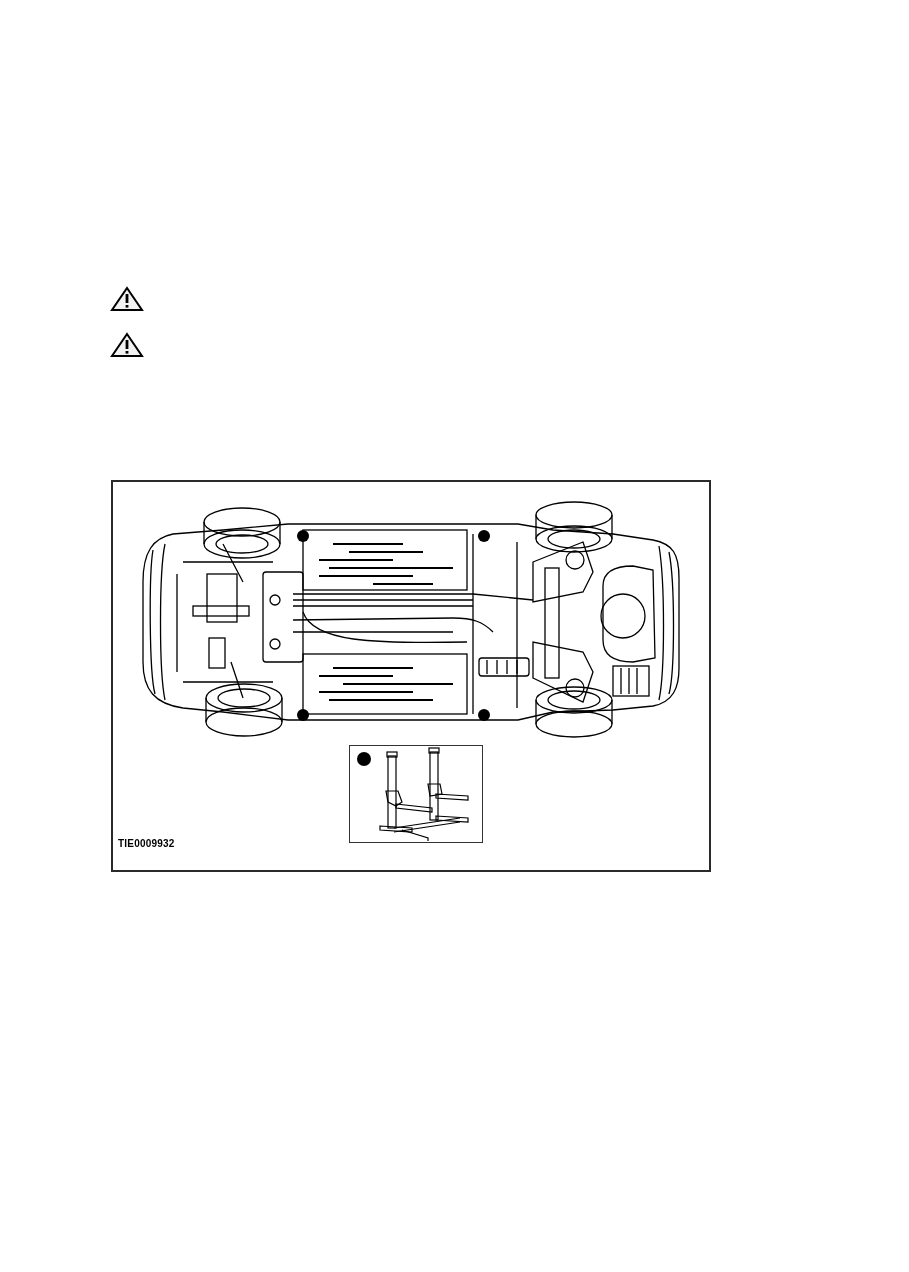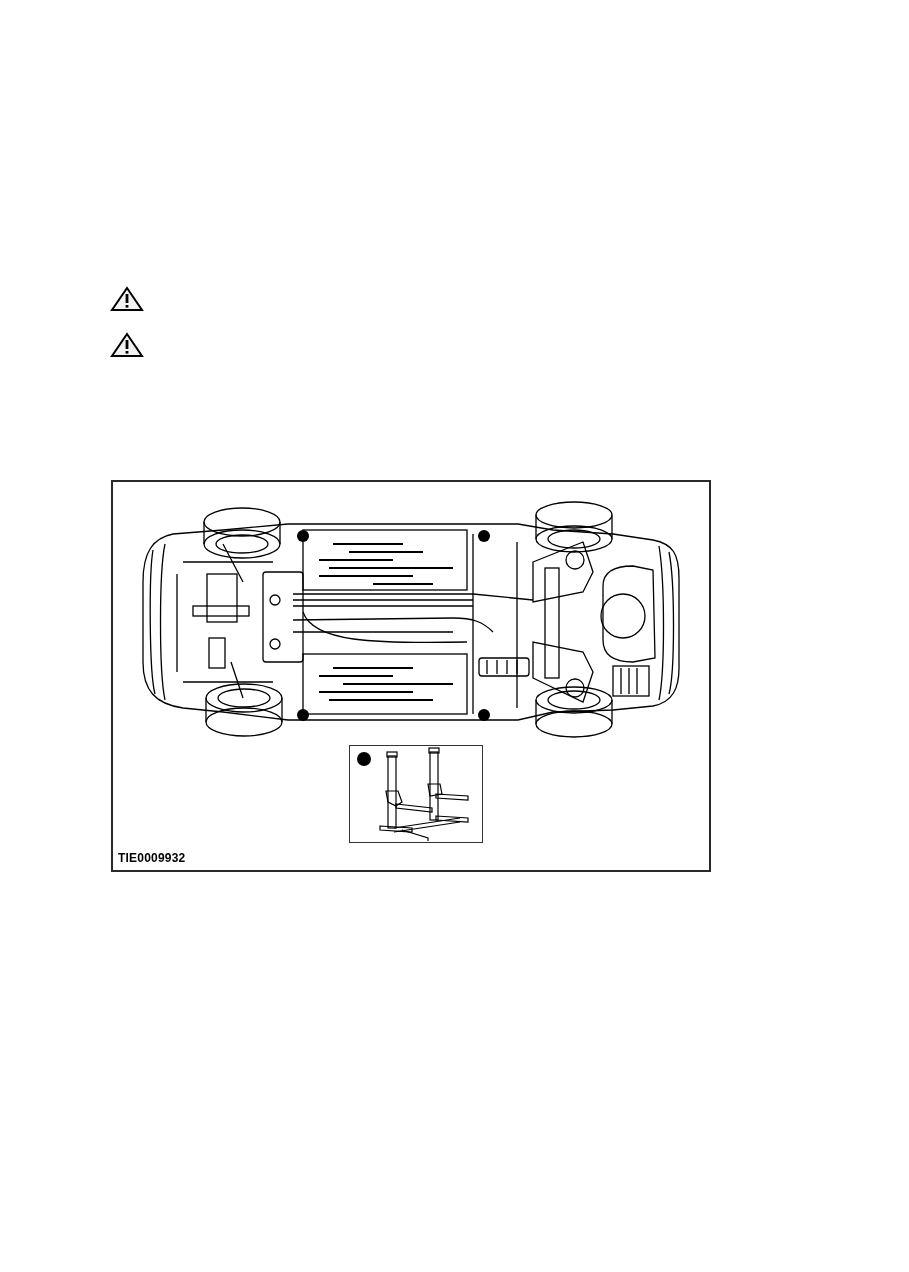--- a/index.html
+++ b/index.html
@@ -7,21 +7,21 @@
          font-family:"Liberation Sans", sans-serif; color:#000; }
   .warn { position:absolute; left:110px; width:34px; height:26px; }
   .warn svg { display:block; }
   #warn-1 { top:286px; }
   #warn-2 { top:332px; }
   .figure { position:absolute; left:111px; top:480px; width:600px; height:392px;
             border:2px solid #2a2a2a; box-sizing:border-box; background:#fff; }
   .figure svg.car { position:absolute; left:0; top:0; }
   .inset { position:absolute; left:236px; top:263px; width:134px; height:98px;
            border:1.5px solid #333; box-sizing:border-box; background:#fff; }
-  .fig-id { position:absolute; left:5px; bottom:5px; font-size:12px; font-weight:bold;
+  .fig-id { position:absolute; left:5px; bottom:21px; font-size:10px; font-weight:bold;
             letter-spacing:0.2px; }
 </style>
 </head>
 <body>
 
 <div class="warn" id="warn-1">
   <svg width="34" height="26" viewBox="0 0 34 26">
     <polygon points="17,2 32,24 2,24" fill="#f2f2f2" stroke="#000" stroke-width="2" stroke-linejoin="miter"></polygon>
     <rect x="15.6" y="8" width="2.8" height="9" fill="#000"></rect>
     <rect x="15.6" y="19" width="2.8" height="2.6" fill="#000"></rect>

